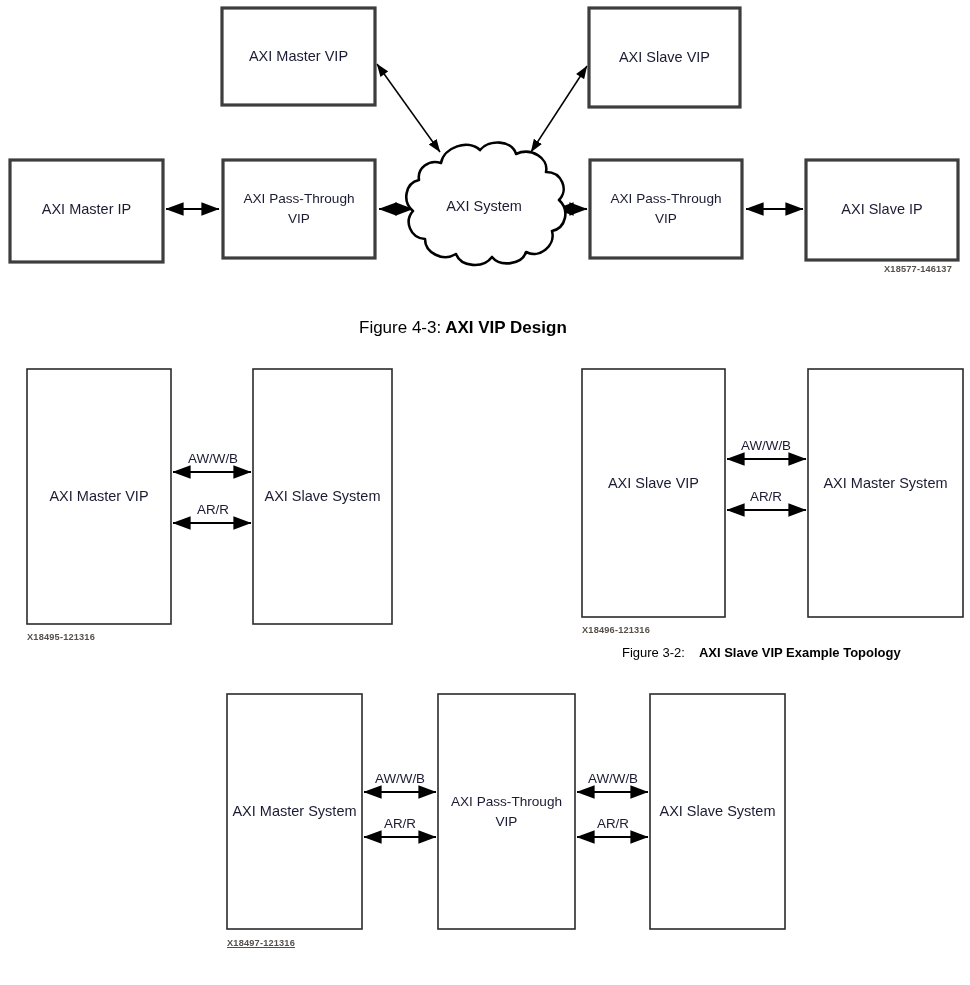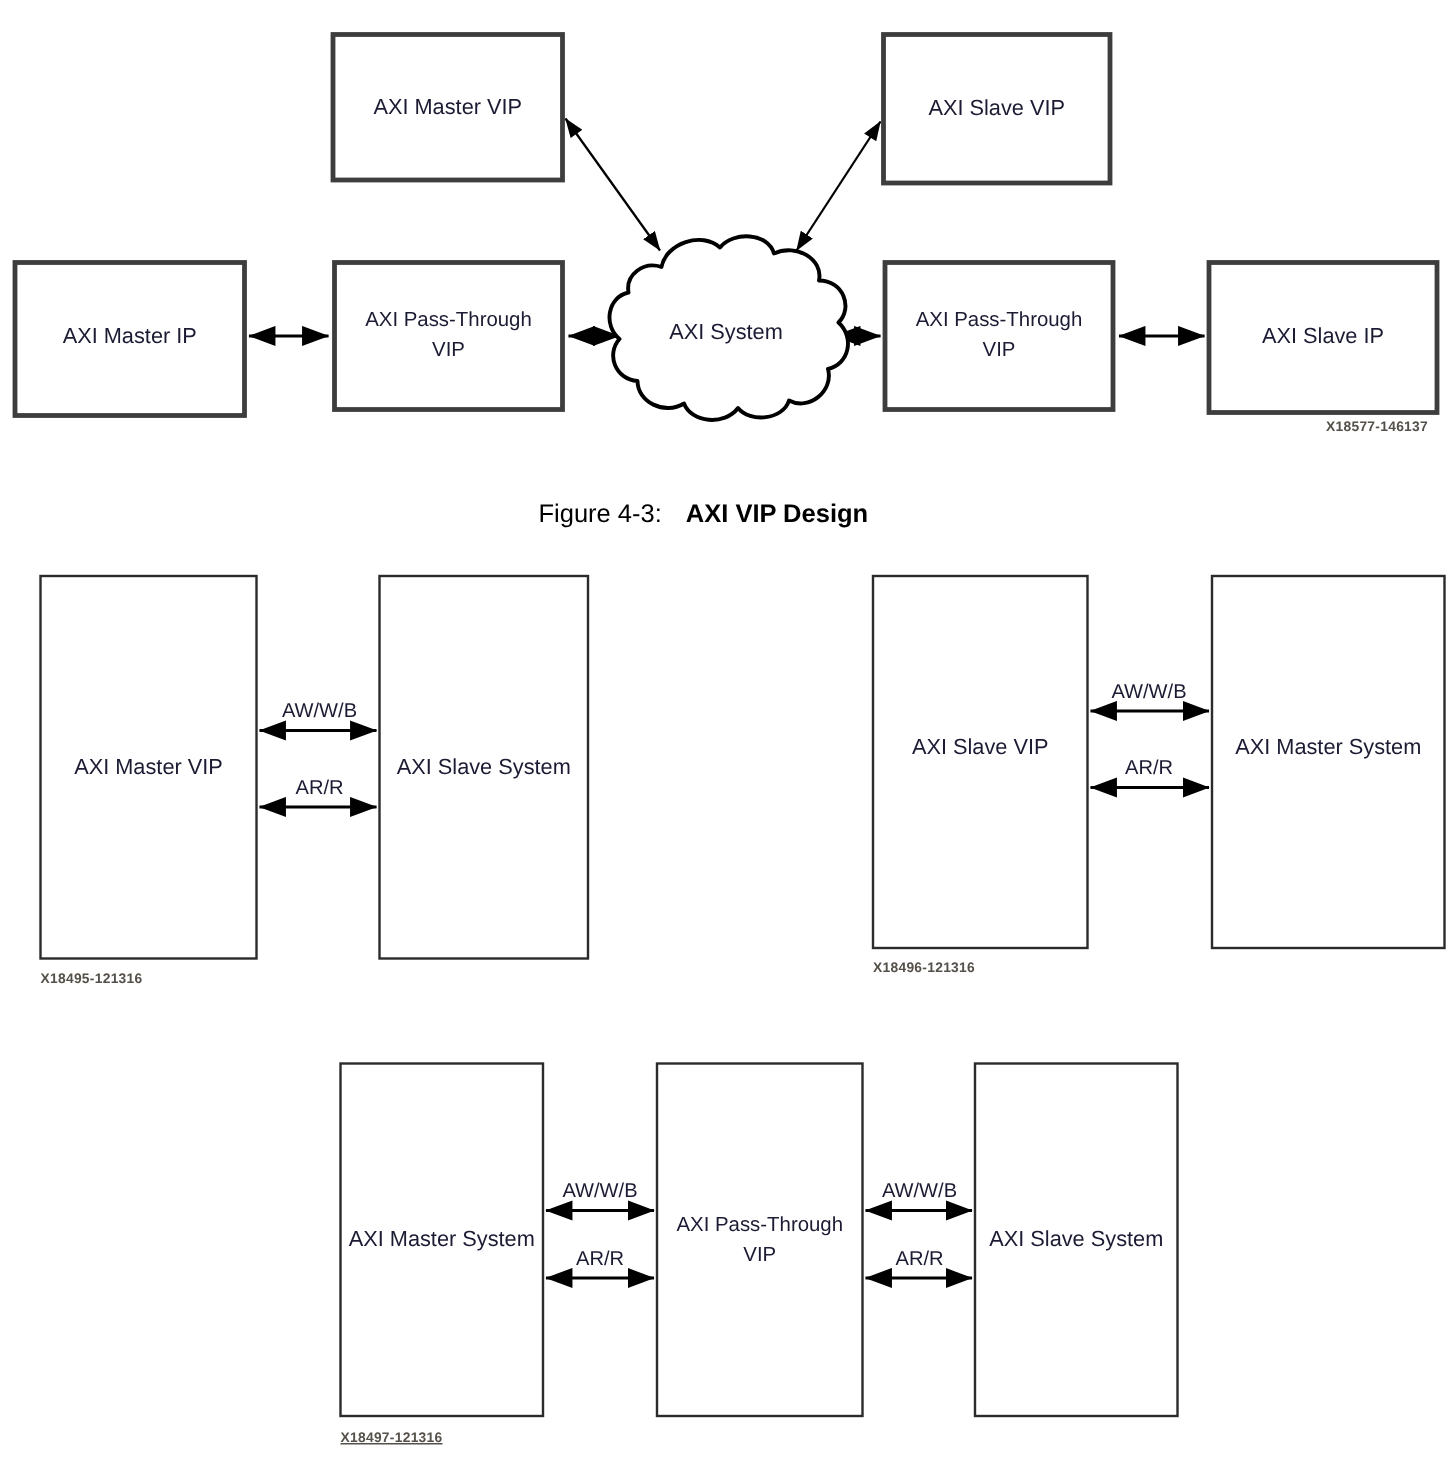--- a/index.html
+++ b/index.html
@@ -11,21 +11,21 @@
   body {
     width: 970px;
     height: 985px;
     position: relative;
     overflow: hidden;
     font-family: "Liberation Sans", sans-serif;
     color: #1a1a2e;
   }
   .page {
     position: absolute;
-    left: 0; top: 15px;
+    left: 0; top: 0;
     width: 970px;
     height: 786px;
   }
   .figure {
     position: absolute;
   }
   svg { display: block; overflow: visible; }
 
   .box-thick {
     fill: #ffffff;
@@ -88,21 +88,21 @@
   .caption .cap-num {
     font-weight: normal;
   }
   .caption .cap-title {
     font-weight: bold;
     margin-left: 14px;
   }
   .caption.big {
     font-size: 17px;
   }
-  .caption.big .cap-title { margin-left: 16px; }
+  .caption.big .cap-title { margin-left: 4px; }
 </style>
 </head>
 <body>
 
 <div class="page">
 
   <div class="figure" style="left:0px; top:0px; width:970px; height:280px;">
     <svg width="970" height="280" viewBox="0 0 970 280" xmlns="http://www.w3.org/2000/svg">
       <defs>
         <marker id="ah" markerWidth="9" markerHeight="9" refX="8.4" refY="3.2" orient="auto" markerUnits="strokeWidth">
@@ -223,20 +223,23 @@
       </g>
       <g>
         <text class="sig-label" x="206" y="139">AR/R</text>
         <line class="conn" x1="167" y1="148" x2="246" y2="148" marker-start="url(#ah-start)" marker-end="url(#ah)"></line>
       </g>
     </svg>
 
     <div class="fig-id" style="left:22px; top:263px;">X18496-121316</div>
   </div>
 
+  <div class="caption" style="left:622px; top:645px;">
+    <span class="cap-num">Figure 3-2:</span><span class="cap-title">AXI Slave VIP Example Topology</span>
+  </div>
 
   <div class="figure" style="left:210px; top:688px; width:600px; height:250px;">
     <svg width="600" height="250" viewBox="0 0 600 250" xmlns="http://www.w3.org/2000/svg">
       <g>
         <rect class="box-thin" x="17" y="6" width="135" height="235"></rect>
         <text class="box-label" x="84.5" y="124">AXI Master System</text>
       </g>
       <g>
         <rect class="box-thin" x="228" y="6" width="137" height="235"></rect>
         <text class="box-label box-label-sm" x="296.5" y="114">AXI Pass-Through</text>

